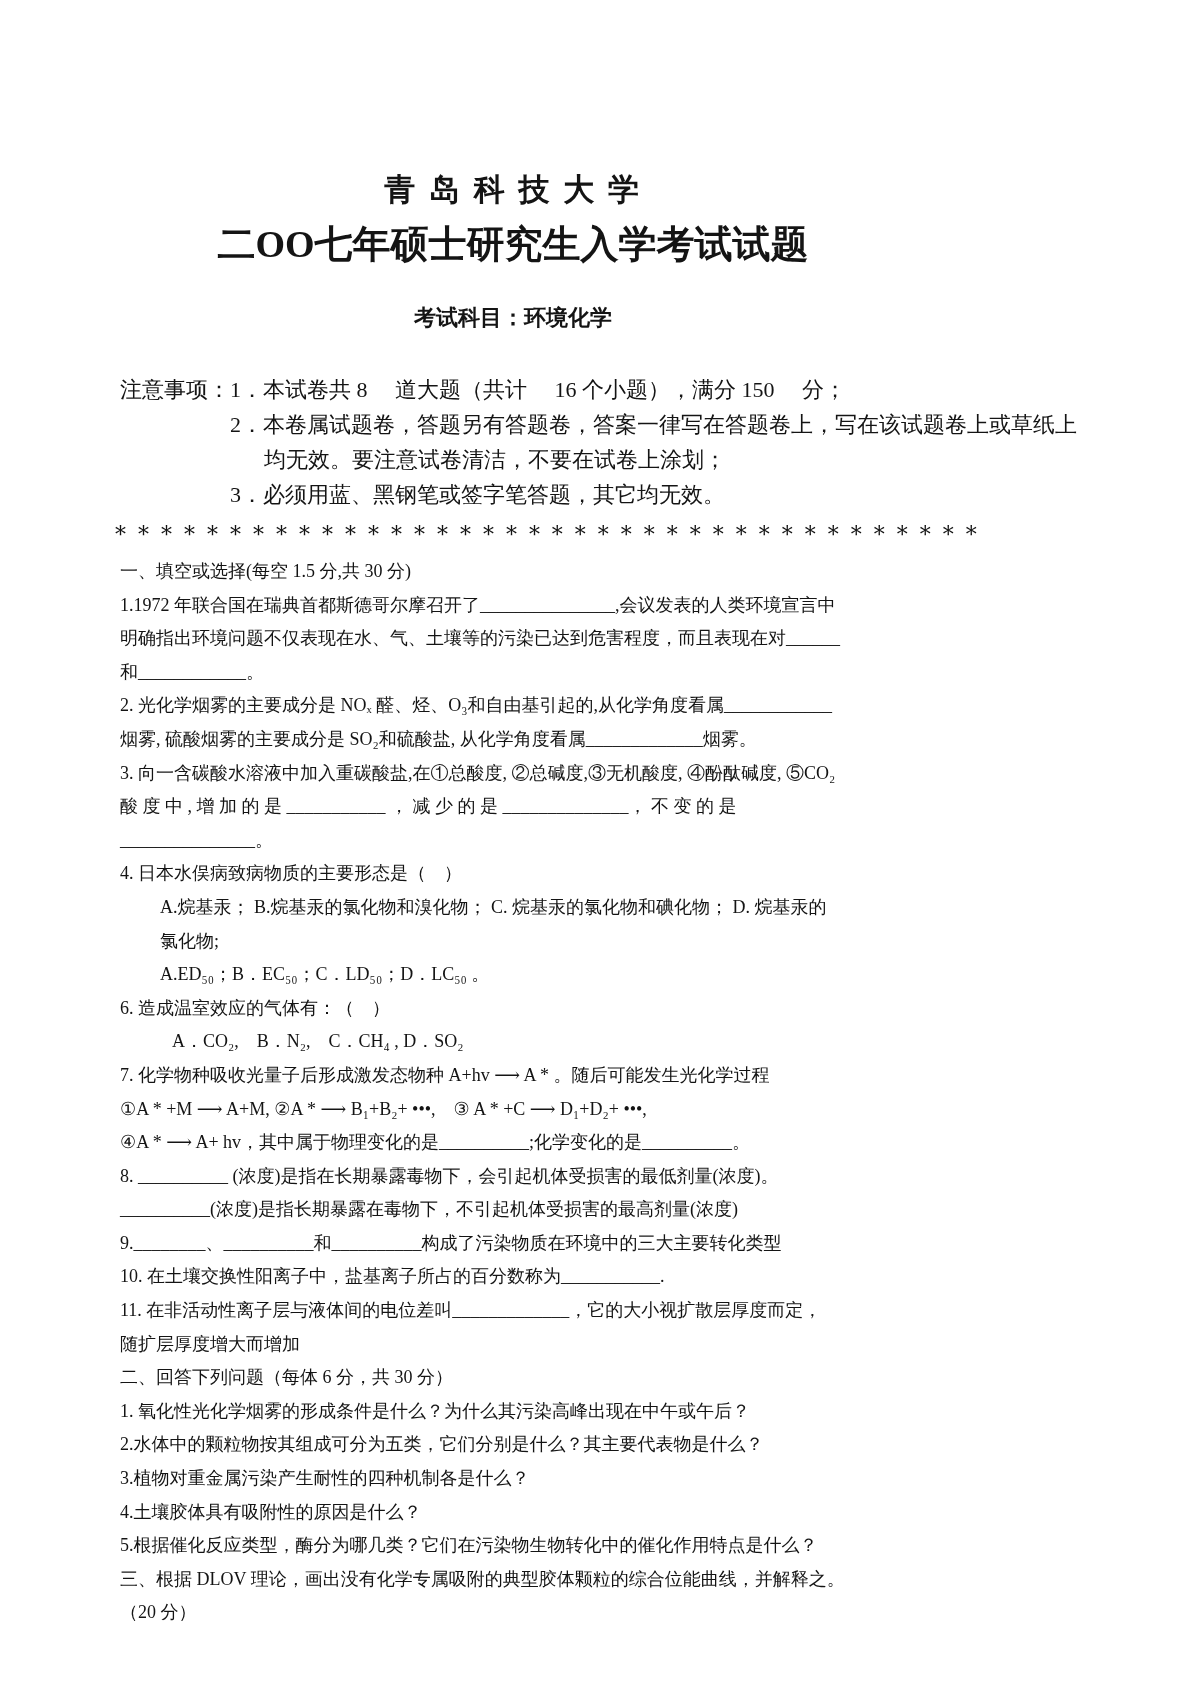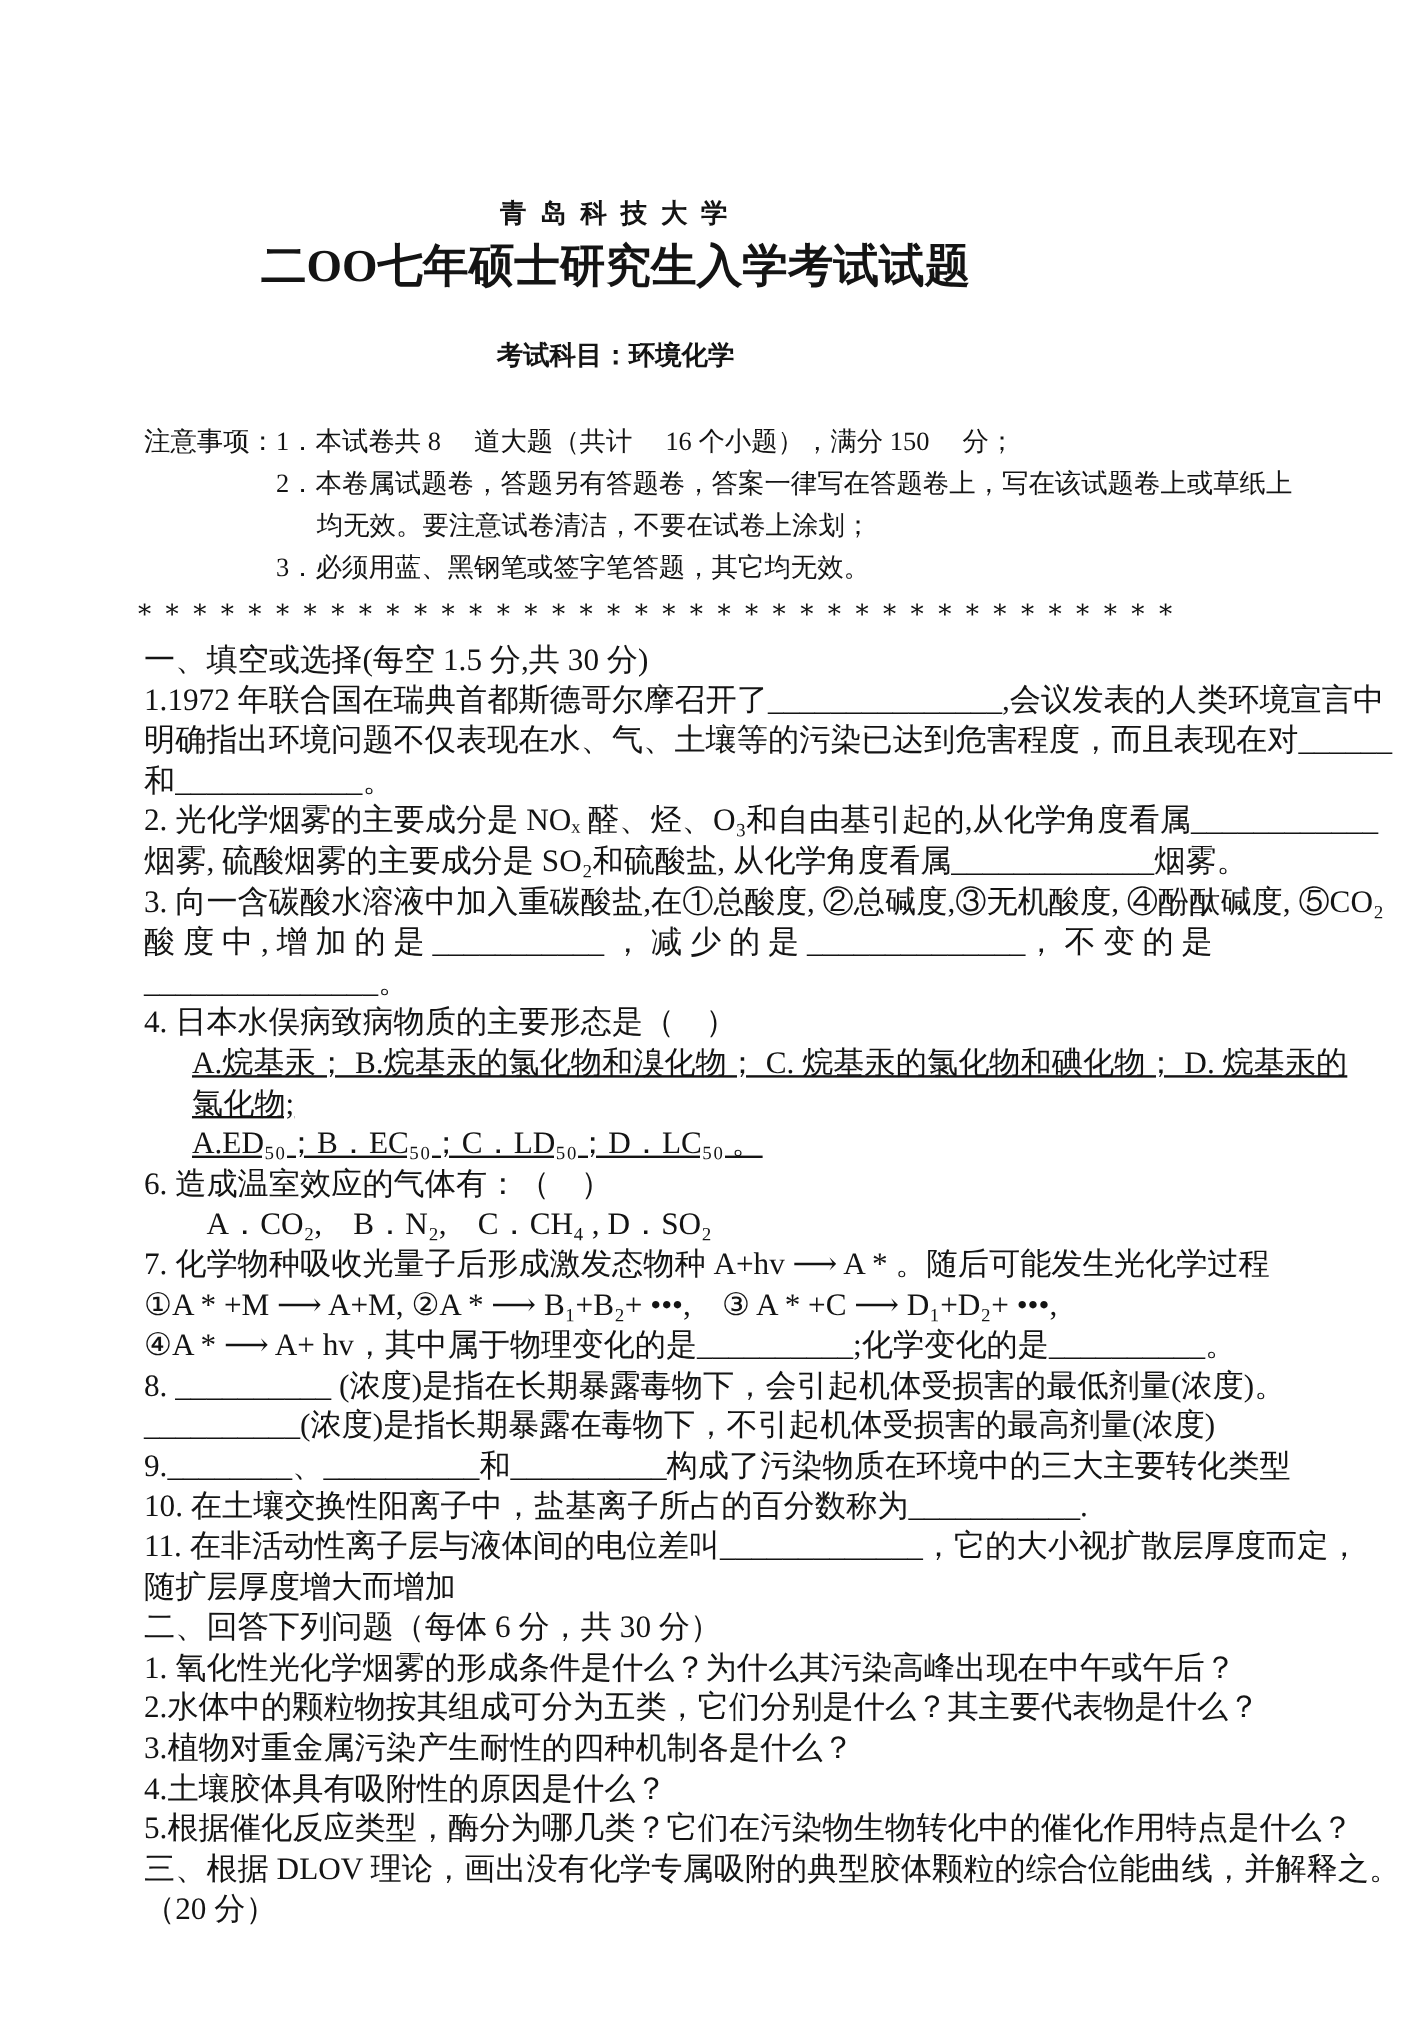--- a/index.html
+++ b/index.html
@@ -14,22 +14,22 @@
   }
   .content {
     box-sizing: border-box;
     position: absolute;
     left: 120px;
     top: 158px;
     width: 958px;
   }
   .title-block { margin-right: 172px; text-align: center; }
   .university {
-    margin: 0;
-    font-size: 22px;
+    margin: 12px;
+    font-size: 31px;
     font-weight: bold;
     letter-spacing: 3px;
     line-height: 40px;
   }
   .exam-title {
     margin: 2px 0 0 0;
     font-size: 38px;
     font-weight: bold;
     line-height: 44px;
   }
@@ -52,25 +52,25 @@
   .stars {
     margin: 6px 0 4px -5px;
     font-size: 22px;
     line-height: 33px;
     letter-spacing: 2.5px;
     white-space: nowrap;
     font-family: "DejaVu Serif", serif;
   }
   .line, .sec-heading {
     margin: 0;
-    font-size: 26px;
+    font-size: 18px;
     line-height: 33.6px;
     white-space: nowrap;
   }
-  .indent1 { padding-left: 40px; text-decoration: underline; }
+  .indent1 { padding-left: 40px; }
   .indent2 { padding-left: 52px; }
 </style>
 </head>
 <body>
 
 <div class="page">
   <div class="content">
 
     <div class="title-block">
       <h1 class="university">青 岛 科 技 大 学</h1>

